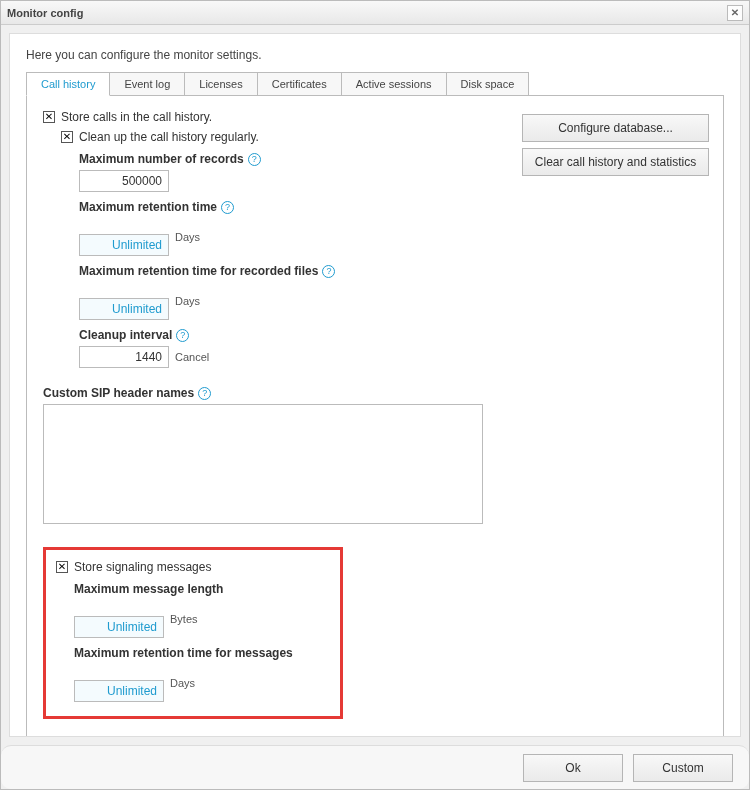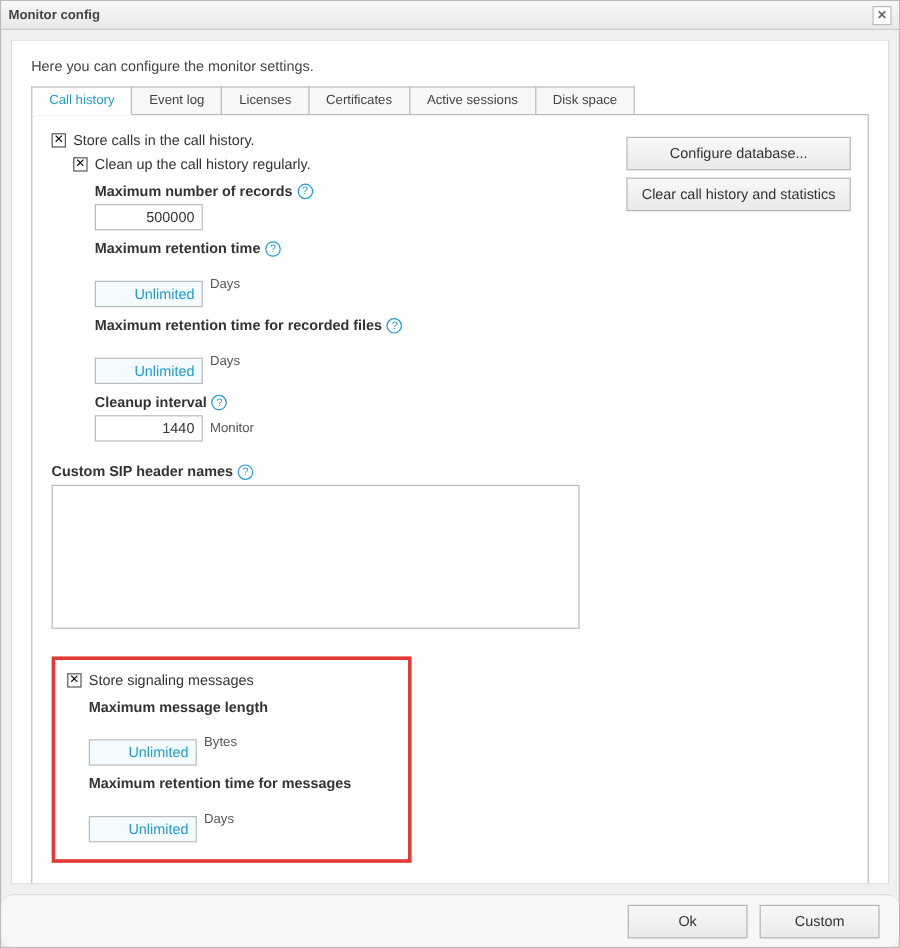--- a/index.html
+++ b/index.html
@@ -237,21 +237,21 @@
         </div>
       </div>
 
       <div class="field indent2">
         <div class="field-label">
           <span>Cleanup interval</span>
           <span class="help">?</span>
         </div>
         <div class="input-row">
           <input class="inp" value="1440" style="">
-          <span class="unit">Monitor</span>
+          <span class="unit">Cancel</span>
         </div>
       </div>
 
       <div class="field" style="margin-top:18px">
         <div class="field-label">
           <span>Custom SIP header names</span>
           <span class="help">?</span>
         </div>
         <textarea class="textarea" style=""></textarea>
       </div>

